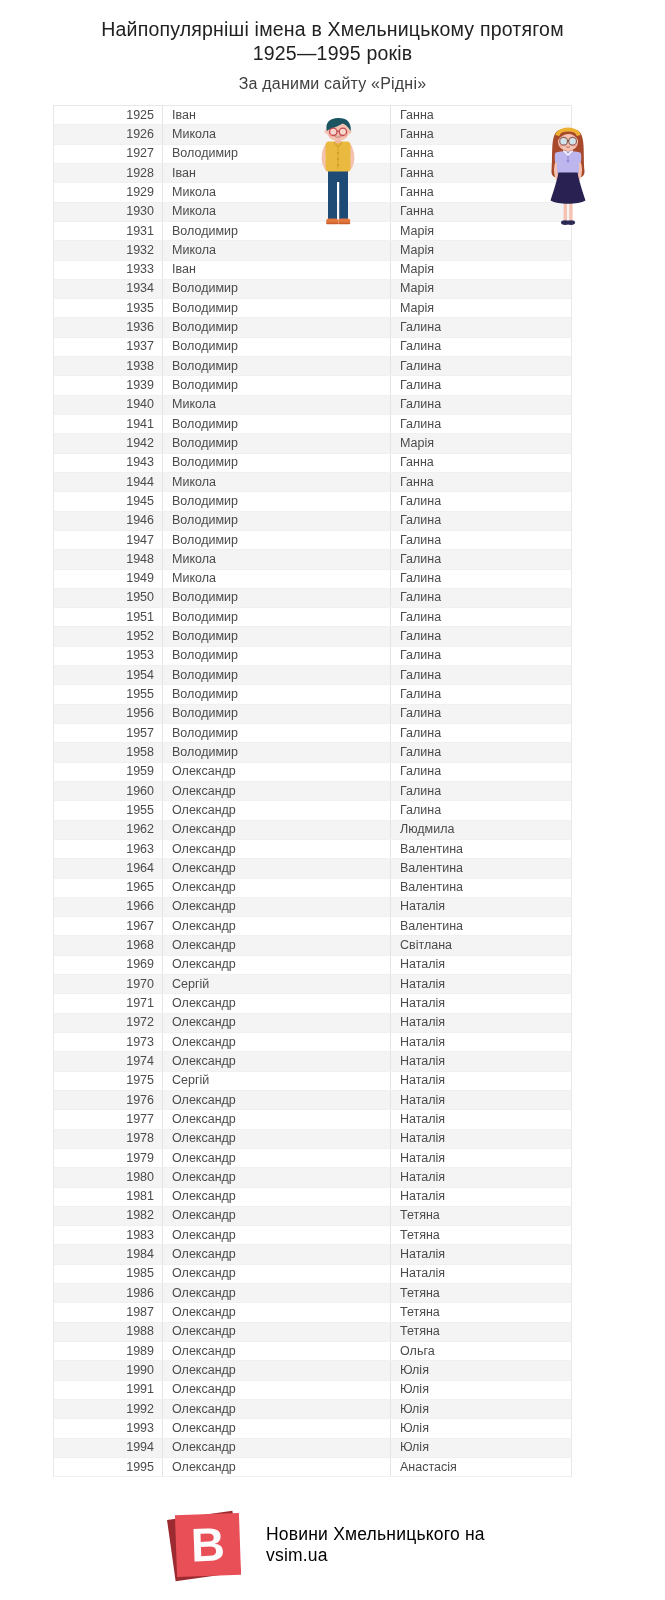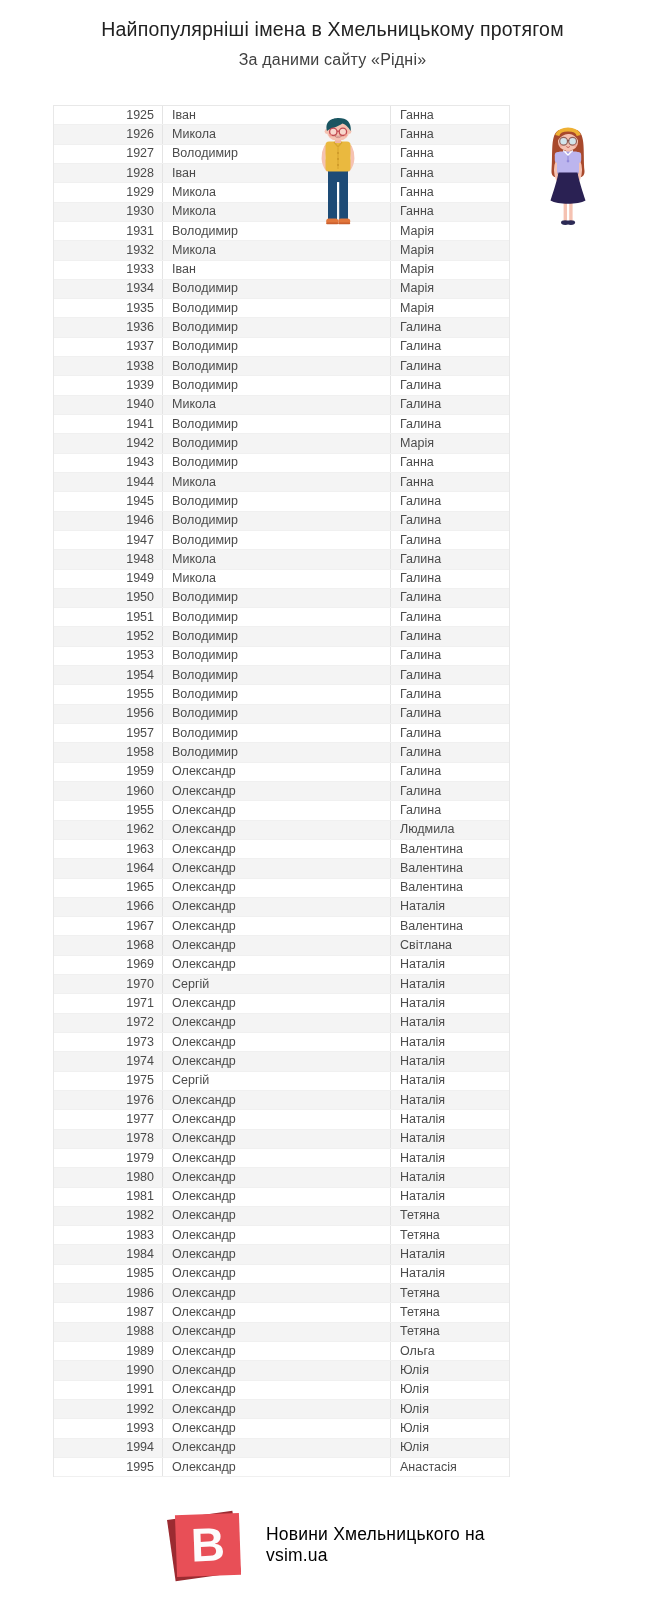--- a/index.html
+++ b/index.html
@@ -10,21 +10,21 @@
     background:#ffffff; overflow:hidden;
   }
 
   
   .header { position:absolute; top:13px; left:0; width:665px; text-align:center; }
   .title { font-size:19.5px; line-height:1.22; font-weight:500; color:#212121; letter-spacing:.2px; }
   .subtitle { margin-top:9px; font-size:16px; font-weight:500; color:#404040; letter-spacing:.2px; }
 
   
   .names-table {
-    position:absolute; top:100px; left:53px; width:457px;
+    position:absolute; top:100px; left:53px; width:519px;
     border:1px solid #e8e8e8; border-bottom:none; background:#a16207;
   }
   .row { display:flex; height:19.32px; align-items:center; border-bottom:1px solid #f0f0f0; background:#ffffff; }
   .row.alt { background:#f4f4f4; }
   .cell { font-size:12.5px; color:#4b4b4b; line-height:19px; white-space:nowrap; overflow:hidden; }
   .cell.year { width:109px; text-align:right; padding-right:8px; border-right:1px solid #e4e4e4; height:100%; display:flex; align-items:center; justify-content:flex-end; }
   .cell.male { width:228px; padding-left:9px; border-right:1px solid #e4e4e4; height:100%; display:flex; align-items:center; }
   .cell.female { flex:1; padding-left:9px; height:100%; display:flex; align-items:center; }
 
   .illustration { position:absolute; z-index:3; }
@@ -53,20 +53,21 @@
   }
 </style>
 </head>
 <body>
 
 <div class="page">
 
   <div class="header">
     <div class="title">
       <div>Найпопулярніші імена в Хмельницькому протягом</div>
+      <div>1925—1995 років</div>
     </div>
     <div class="subtitle">За даними сайту «Рідні»</div>
   </div>
 
   <div class="names-table">
     <div>
         <div class="row">
     <div class="cell year">1925</div>
     <div class="cell male">Іван</div>
     <div class="cell female">Ганна</div>

